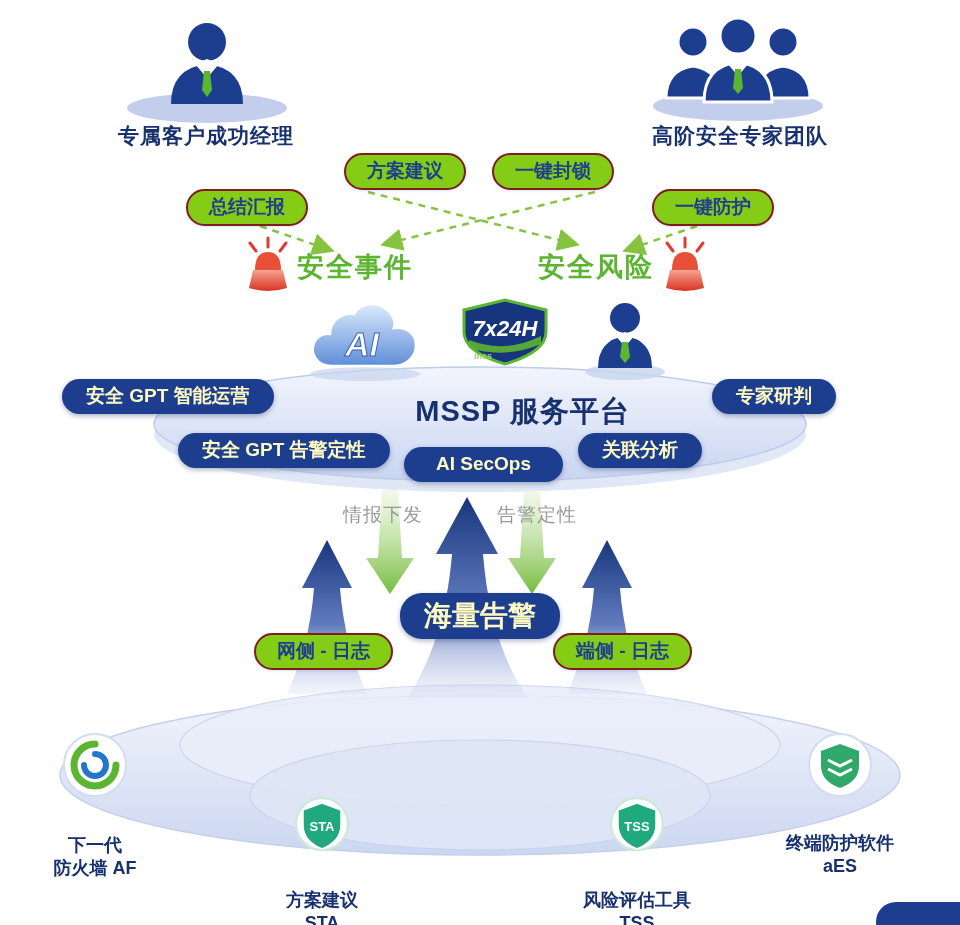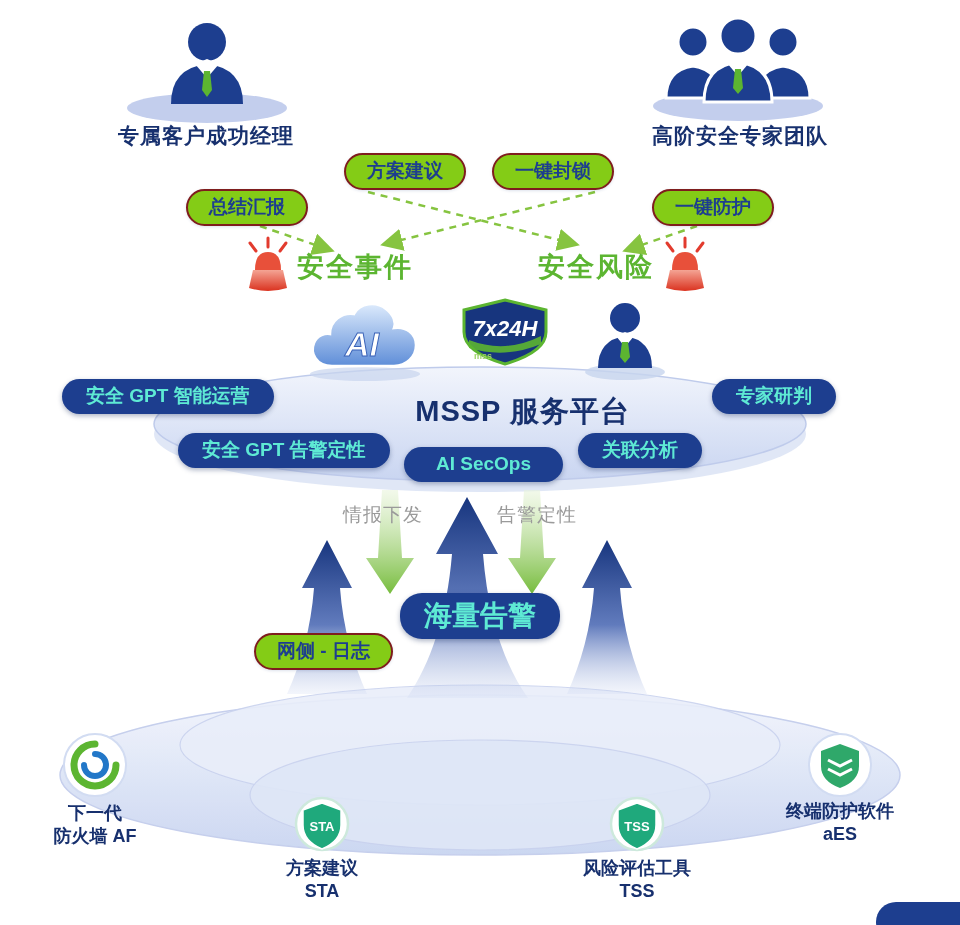--- a/index.html
+++ b/index.html
@@ -11,29 +11,29 @@
   .stage { position:absolute; left:0; top:0; width:960px; height:925px; }
   .abs { position:absolute; }
   svg { display:block; }
 
   .pill-outline {
     position:absolute; background:#84cc16; border:2px solid #7f1d1d; color:#1d3e8f;
     border-radius:22px; font-weight:bold; font-size:19px; padding:5px 21px;
     white-space:nowrap; line-height:1.2; box-shadow:0 1px 3px rgba(30,60,130,.15);
   }
   .pill-solid {
-    position:absolute; background:#1d3e8f; color:#5eead4;
+    position:absolute; background:#1d3e8f; color:#fef9c3;
     border-radius:22px; font-weight:bold; font-size:19px; padding:6px 24px;
     white-space:nowrap; line-height:1.2; box-shadow:0 2px 5px rgba(20,40,90,.35);
   }
   .actor-label { position:absolute; color:#17306e; font-weight:bold; font-size:21px; text-align:center; letter-spacing:1px; }
   .green-label { position:absolute; color:#5cb531; font-weight:bold; font-size:27px; letter-spacing:2px; }
   .flow-label  { position:absolute; color:#9a9a9a; font-size:19px; letter-spacing:1px; }
   .platform-title { position:absolute; color:#17306e; font-weight:bold; font-size:29px; text-align:right; letter-spacing:1px; }
-  .product-label { position:absolute; color:#17306e; font-weight:bold; font-size:18px; text-align:center; line-height:1.3; }
+  .product-label { position:absolute; color:#17306e; font-weight:bold; font-size:18px; text-align:center; line-height:1.3;margin-top:32px; }
   .partial-pill { position:absolute; background:#1d3e8f; border-radius:20px; }
 </style>
 </head>
 <body>
 
 <div class="stage">
 
   <svg class="abs" style="left:0;top:0" width="960" height="925" viewBox="0 0 960 925">
     <defs>
       <linearGradient id="platG" x1="0" y1="0" x2="0" y2="1">
@@ -166,20 +166,21 @@
   <div class="pill-solid" style="left:712px;top:379px">专家研判</div>
   <div class="pill-solid" style="left:178px;top:433px">安全 GPT 告警定性</div>
   <div class="pill-solid" style="left:578px;top:433px">关联分析</div>
   <div class="pill-solid" style="left:404px;top:447px;padding:6px 32px">AI SecOps</div>
 
   <div class="flow-label" style="left:343px;top:502px">情报下发</div>
   <div class="flow-label" style="left:497px;top:502px">告警定性</div>
 
   <div class="pill-solid" style="left:400px;top:593px;font-size:28px">海量告警</div>
   <div class="pill-outline" style="left:254px;top:633px">网侧 - 日志</div>
+  <div class="pill-outline" style="left:553px;top:633px">端侧 - 日志</div>
 
   <svg class="abs" style="left:62px;top:732px" width="66" height="66" viewBox="0 0 66 66">
     <circle cx="33" cy="33" r="31" fill="#ffffff" stroke="#d2dcf2" stroke-width="2"></circle>
     <path d="M33 12 A21 21 0 1 0 54 33" fill="none" stroke="#5cb531" stroke-width="7" stroke-linecap="round"></path>
     <path d="M33 22 A11 11 0 1 1 22 33" fill="none" stroke="#2277c8" stroke-width="6" stroke-linecap="round"></path>
   </svg>
   <div class="product-label" style="left:20px;top:802px;width:150px">
     <div>下一代</div>
     <div>防火墙 AF</div>
   </div>

